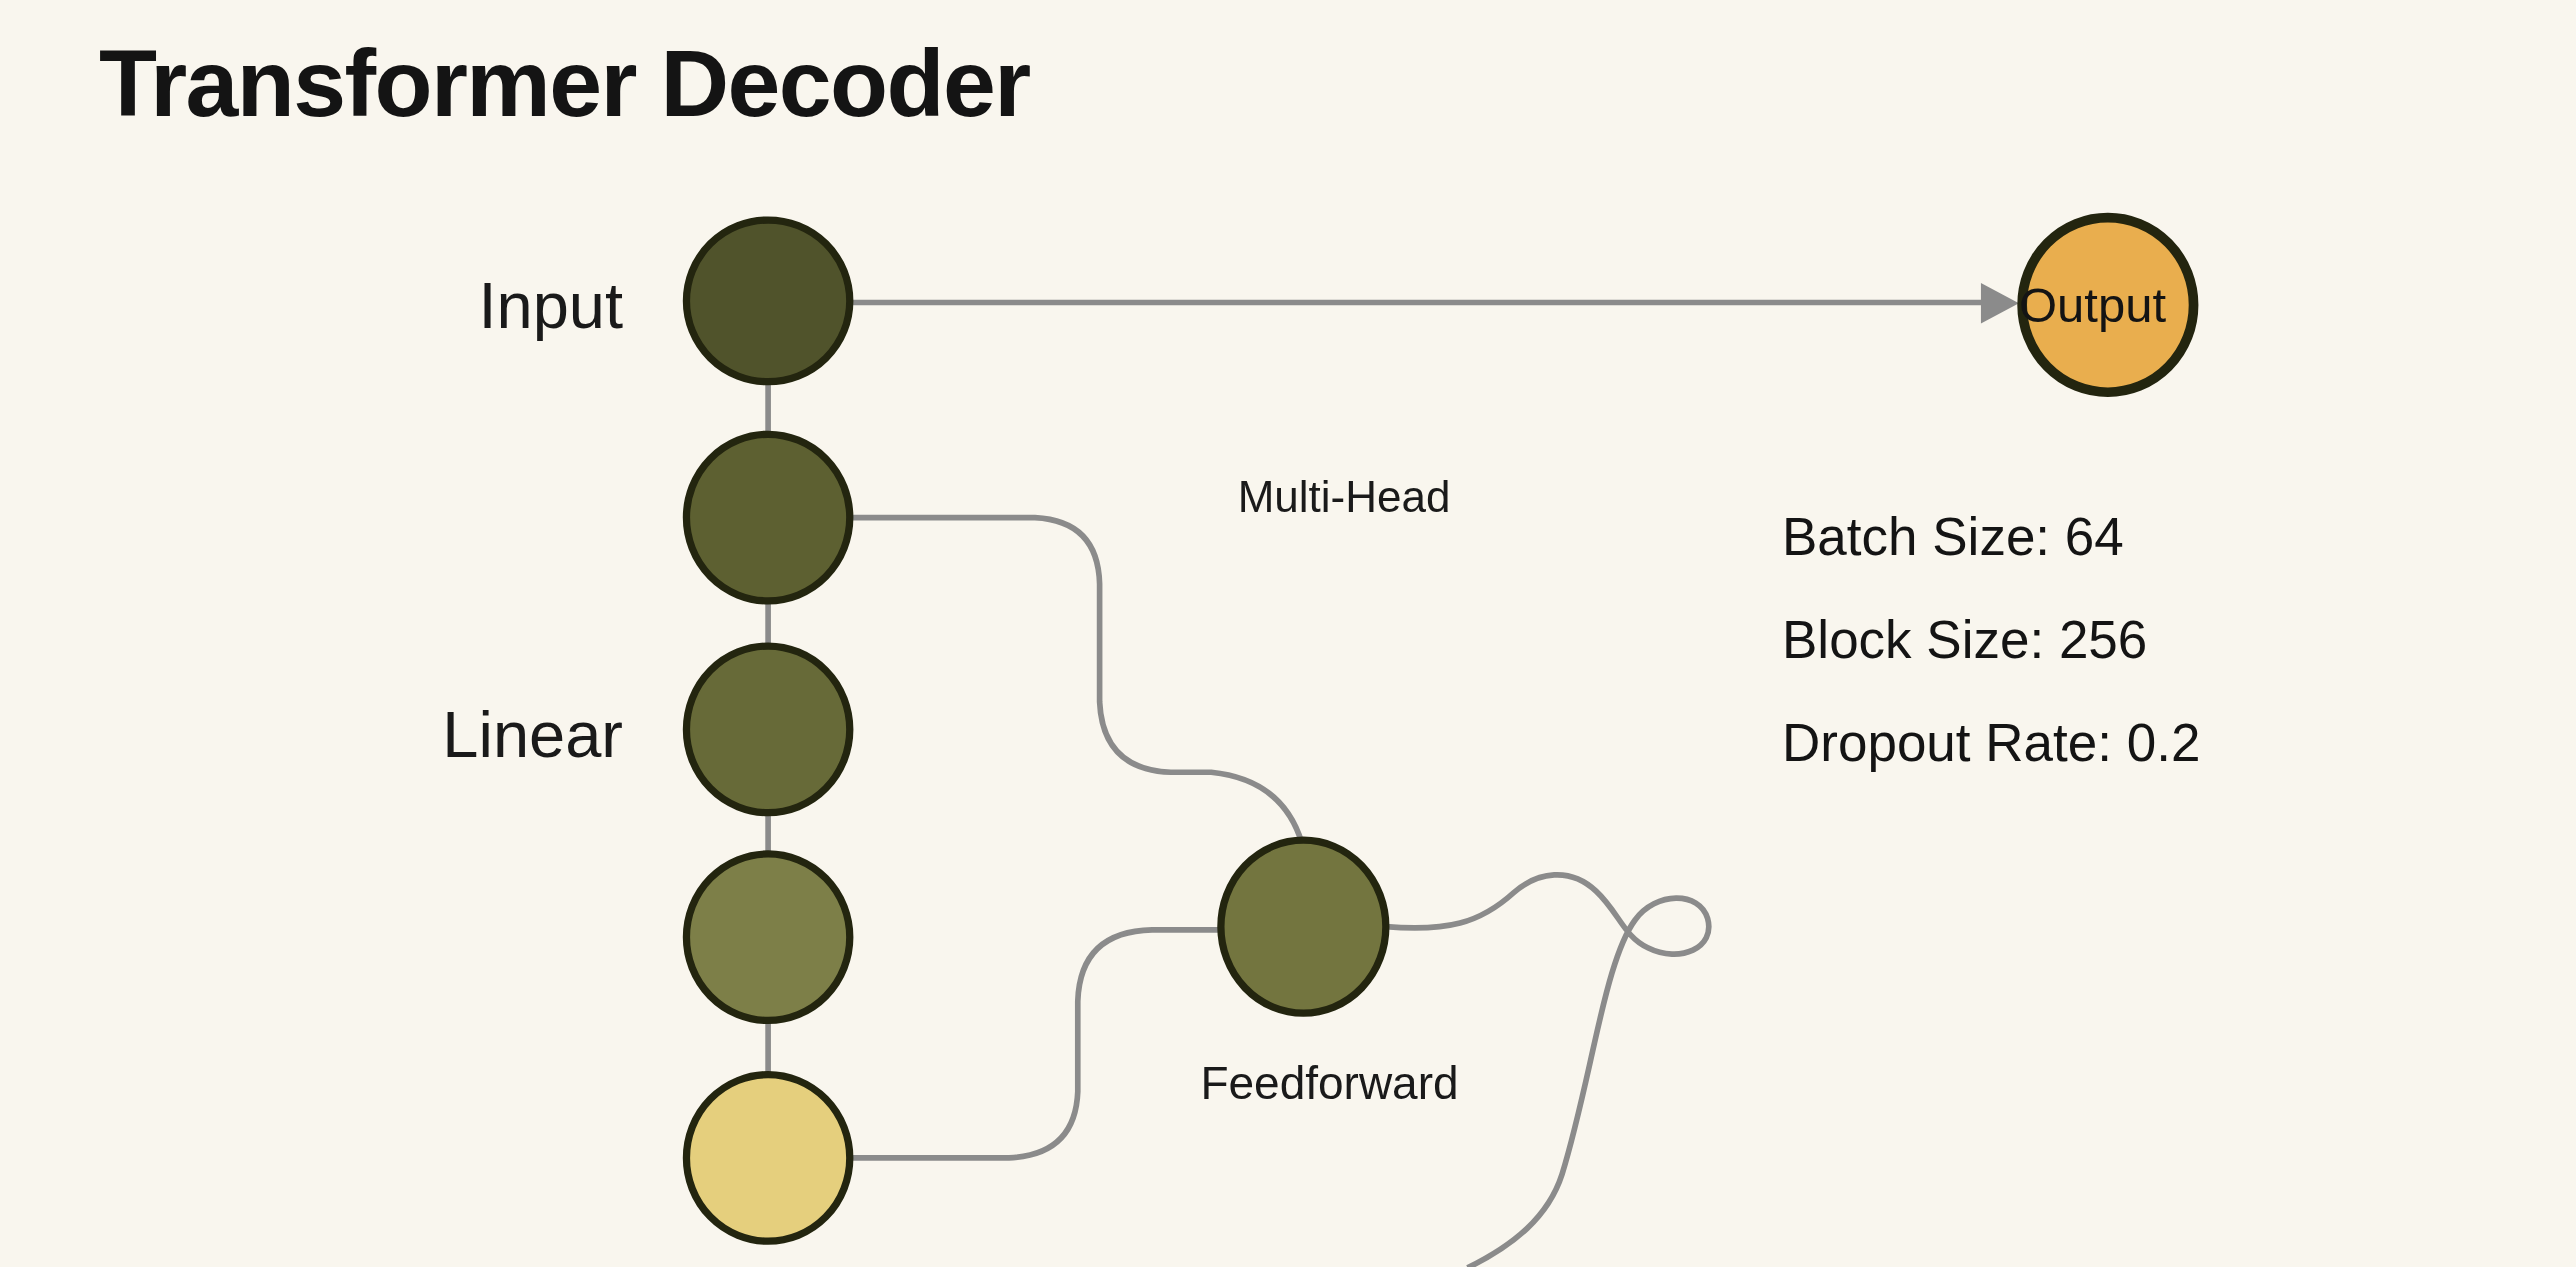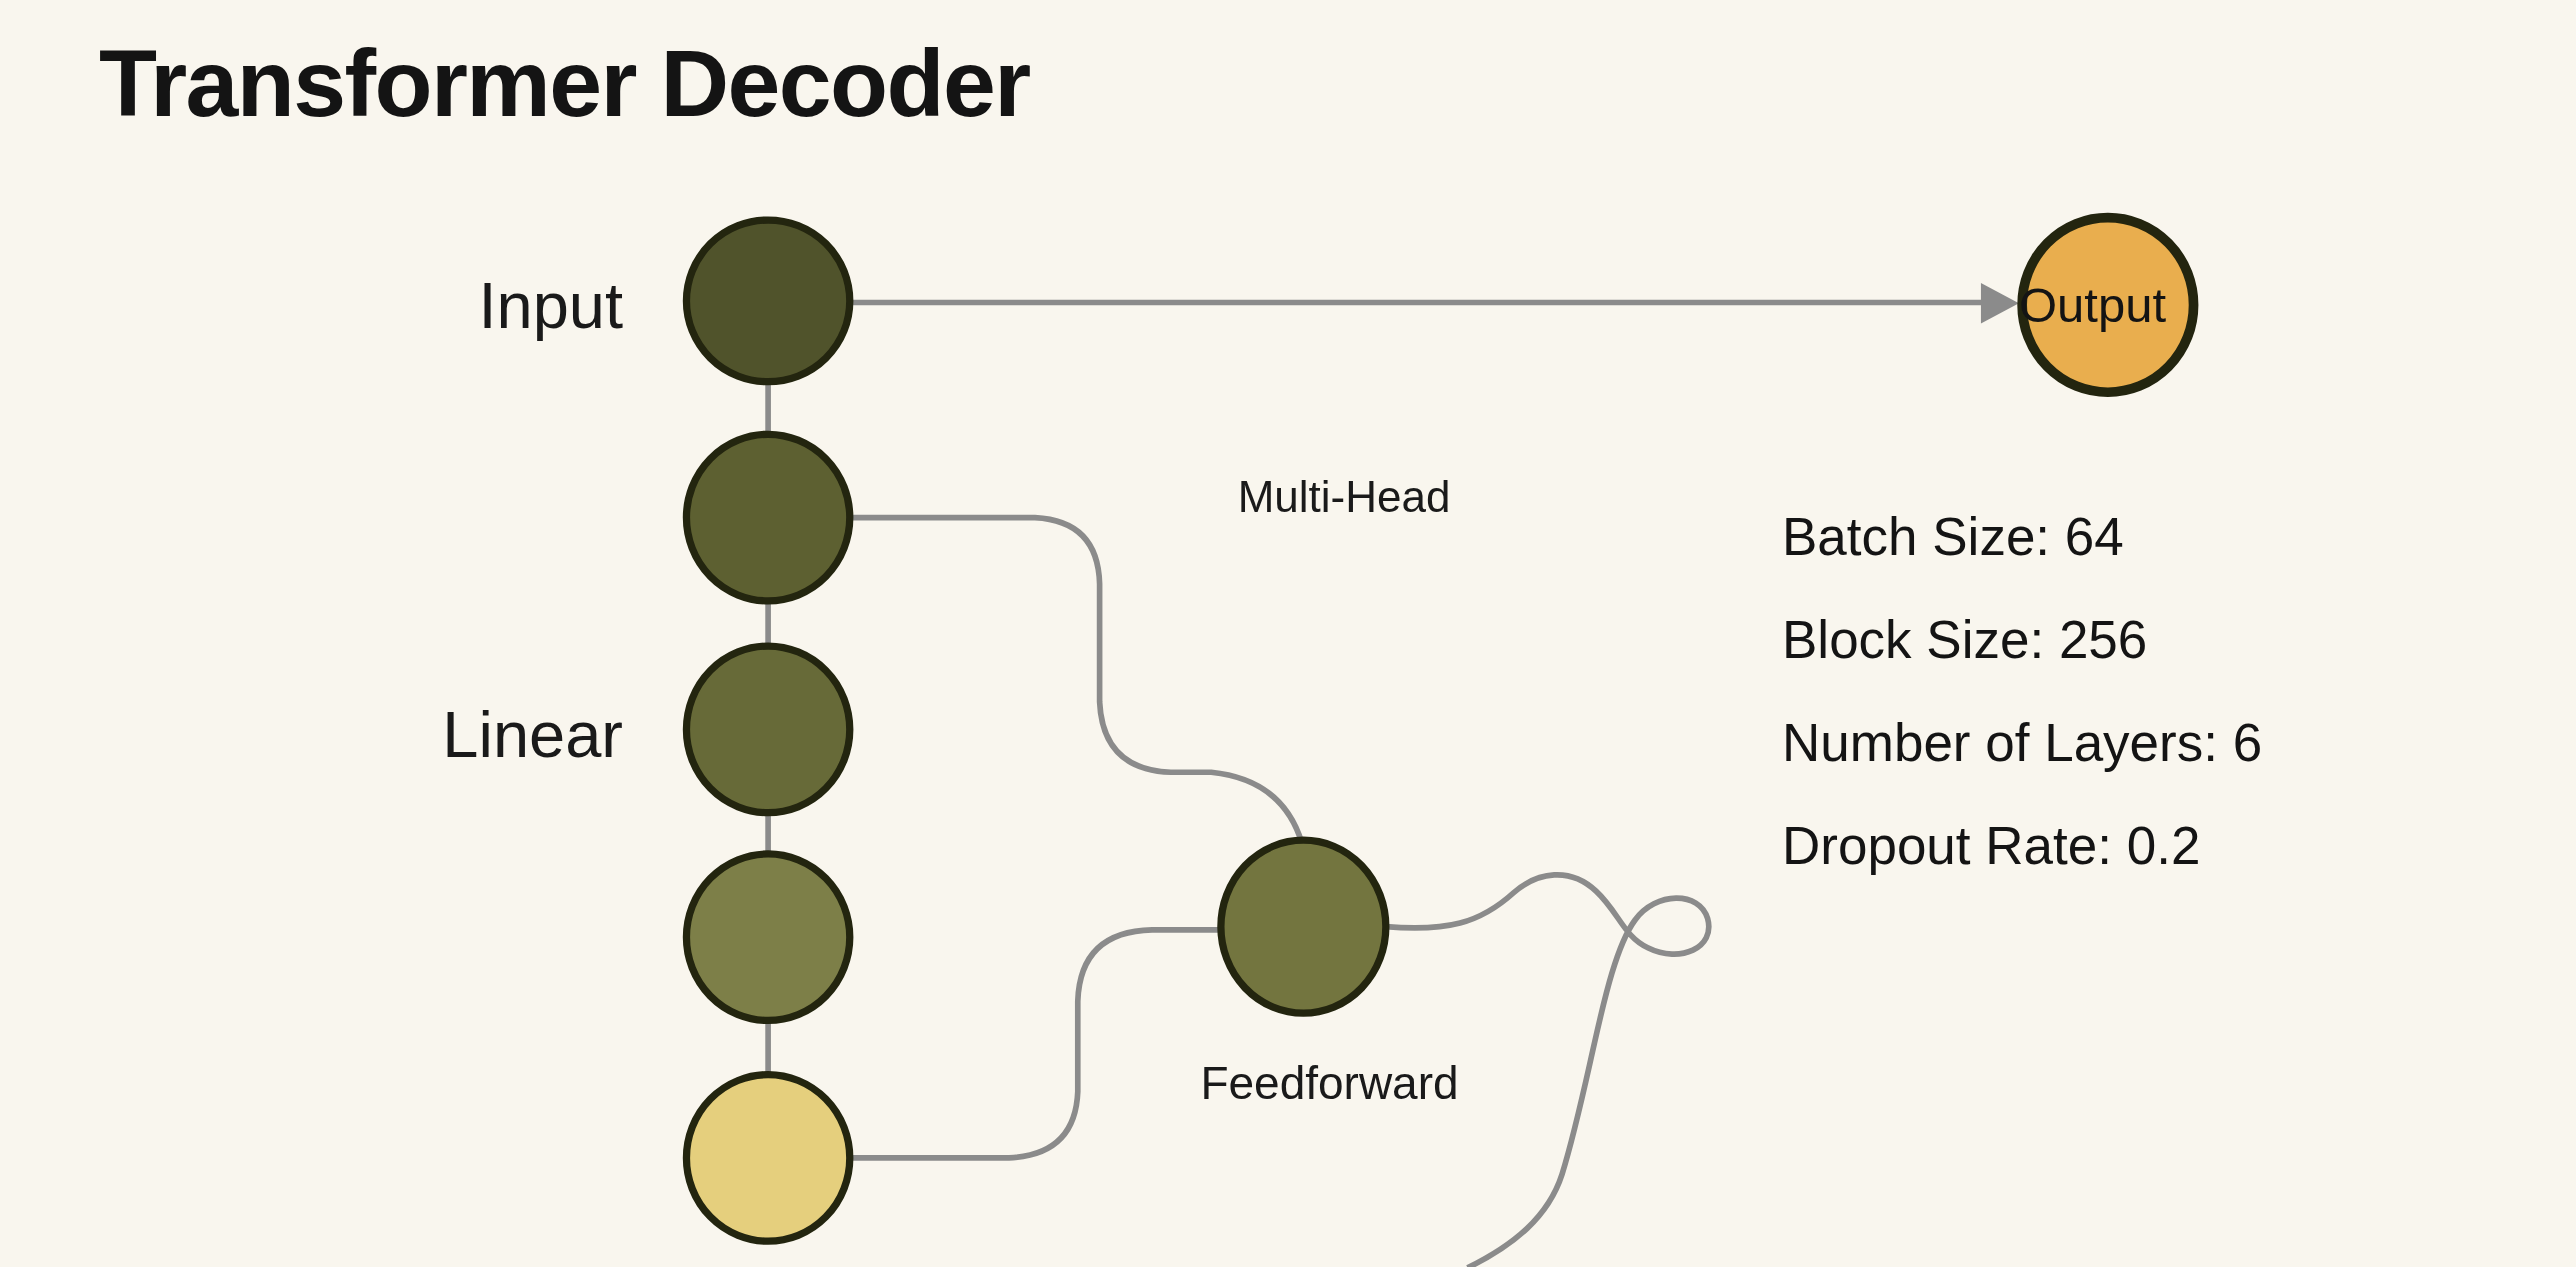--- a/index.html
+++ b/index.html
@@ -104,18 +104,17 @@
     <div>Multi-Head</div>
   </div>
 
   <div class="abs feedforward-label">Feedforward</div>
 
   <div class="abs output-label">Output</div>
 
   <div class="abs params">
     <div>Batch Size: 64</div>
     <div>Block Size: 256</div>
-    <div>Number of Layers: 6</div>
     <div>Dropout Rate: 0.2</div>
   </div>
 
 </div>
 
 
 </body></html>

